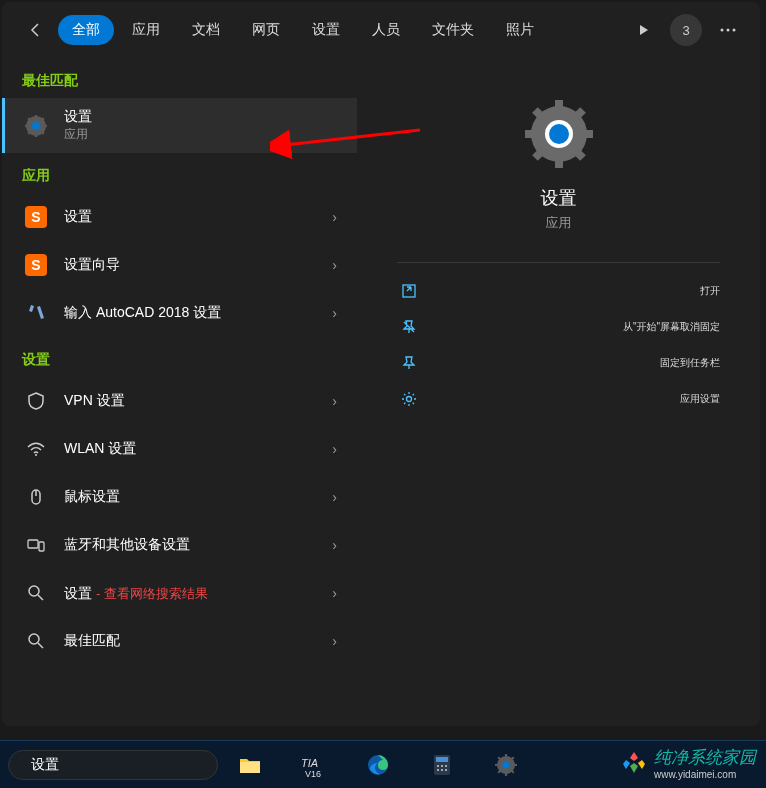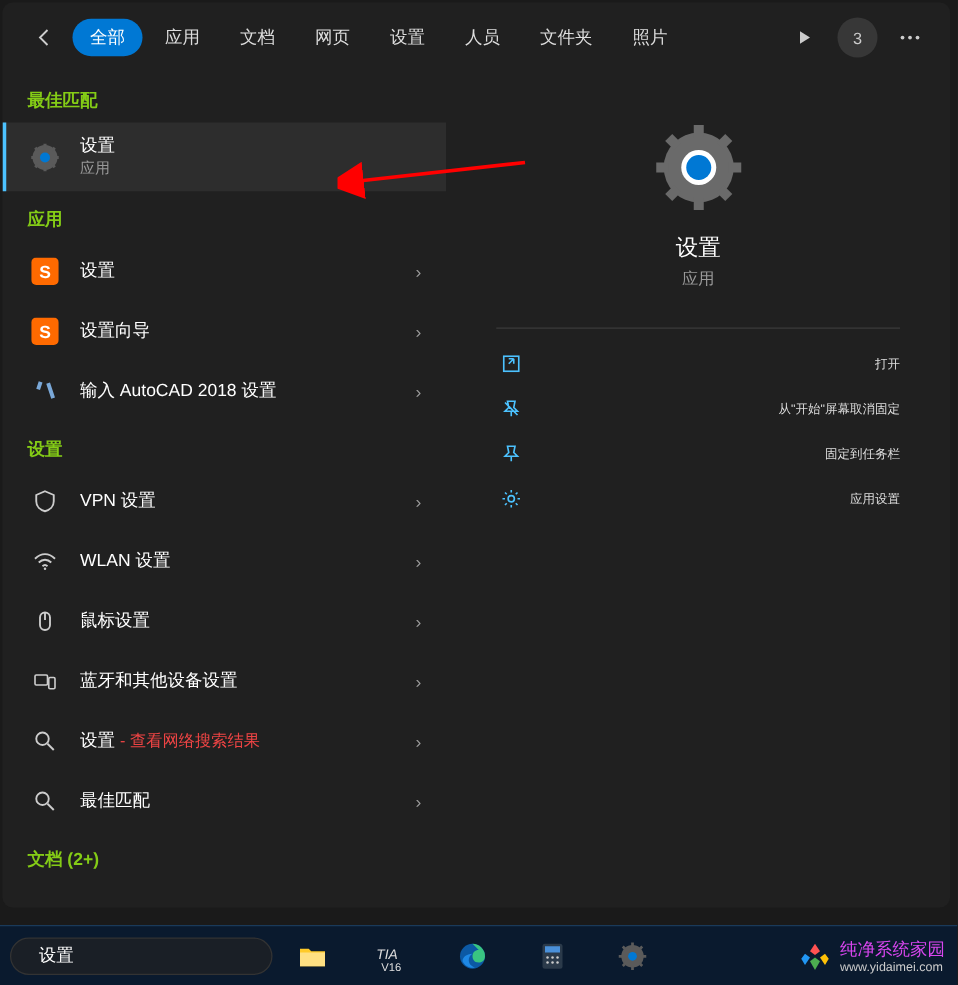--- a/index.html
+++ b/index.html
@@ -30,21 +30,21 @@
 .preview-divider { height: 1px; background: #3a3a3a; margin-bottom: 10px; }
 .action-item { display: flex; align-items: center; padding: 10px 0; cursor: pointer; font-size: 10px; color: #ddd; justify-content: space-between; }
 .action-icon { width: 24px; margin-right: 12px; color: #4cc2ff; display: flex; align-items: center; justify-content: center; }
 .taskbar { position: absolute; bottom: 0; left: 0; width: 766px; height: 48px; background: #0a1a2e; display: flex; align-items: center; padding: 0 8px; border-top: 1px solid #1a3a5a; }
 .search-box { display: flex; align-items: center; background: #1a1f26; border-radius: 18px; padding: 6px 14px; width: 210px; border: 1px solid #333; }
 .search-box input { background: transparent; border: none; color: #fff; font-size: 14px; margin-left: 8px; outline: none; flex: 1; }
 .taskbar-icons { display: flex; align-items: center; gap: 24px; margin-left: 12px; }
 .tb-icon { width: 40px; height: 40px; display: flex; align-items: center; justify-content: center; cursor: pointer; border-radius: 4px; }
 .watermark { position: absolute; right: 10px; bottom: 8px; display: flex; align-items: center; gap: 6px; }
 .wm-logo { width: 28px; height: 28px; }
-.wm-text { font-size: 14px; color: #d946ef; }
+.wm-text { font-size: 17px; color: #14b8a6; font-style: italic; }
 .wm-url { font-size: 10px; color: #ccc; }
 .red-arrow { position: absolute; top: 125px; left: 270px; pointer-events: none; }
 svg { display: block; }
 </style>
 </head>
 <body>
 
 <div class="search-panel">
   <div class="tabs-row">
     <div class="back-btn">
@@ -188,21 +188,20 @@
             <svg width="18" height="18" viewBox="0 0 18 18">
               <circle cx="7" cy="7" r="5" stroke="#ccc" stroke-width="1.5" fill="none"></circle>
               <line x1="11" y1="11" x2="16" y2="16" stroke="#ccc" stroke-width="1.5"></line>
             </svg>
           </div>
         <div class="result-title">最佳匹配</div>
         <div style="flex:1"></div>
         <span class="chevron">›</span>
       </div>
 
-      <div class="section-header">文档 (2+)</div>
     </div>
 
     <div class="right-col">
       <div class="preview-icon-large">
         <svg width="72" height="72" viewBox="0 0 72 72">
             <g transform="translate(36,36)">
               <circle r="28" fill="#6a6a6a"></circle>
               <g>
                 <rect x="-4" y="-34" width="8" height="10" fill="#6a6a6a"></rect>
                 <rect x="-4" y="24" width="8" height="10" fill="#6a6a6a"></rect>

